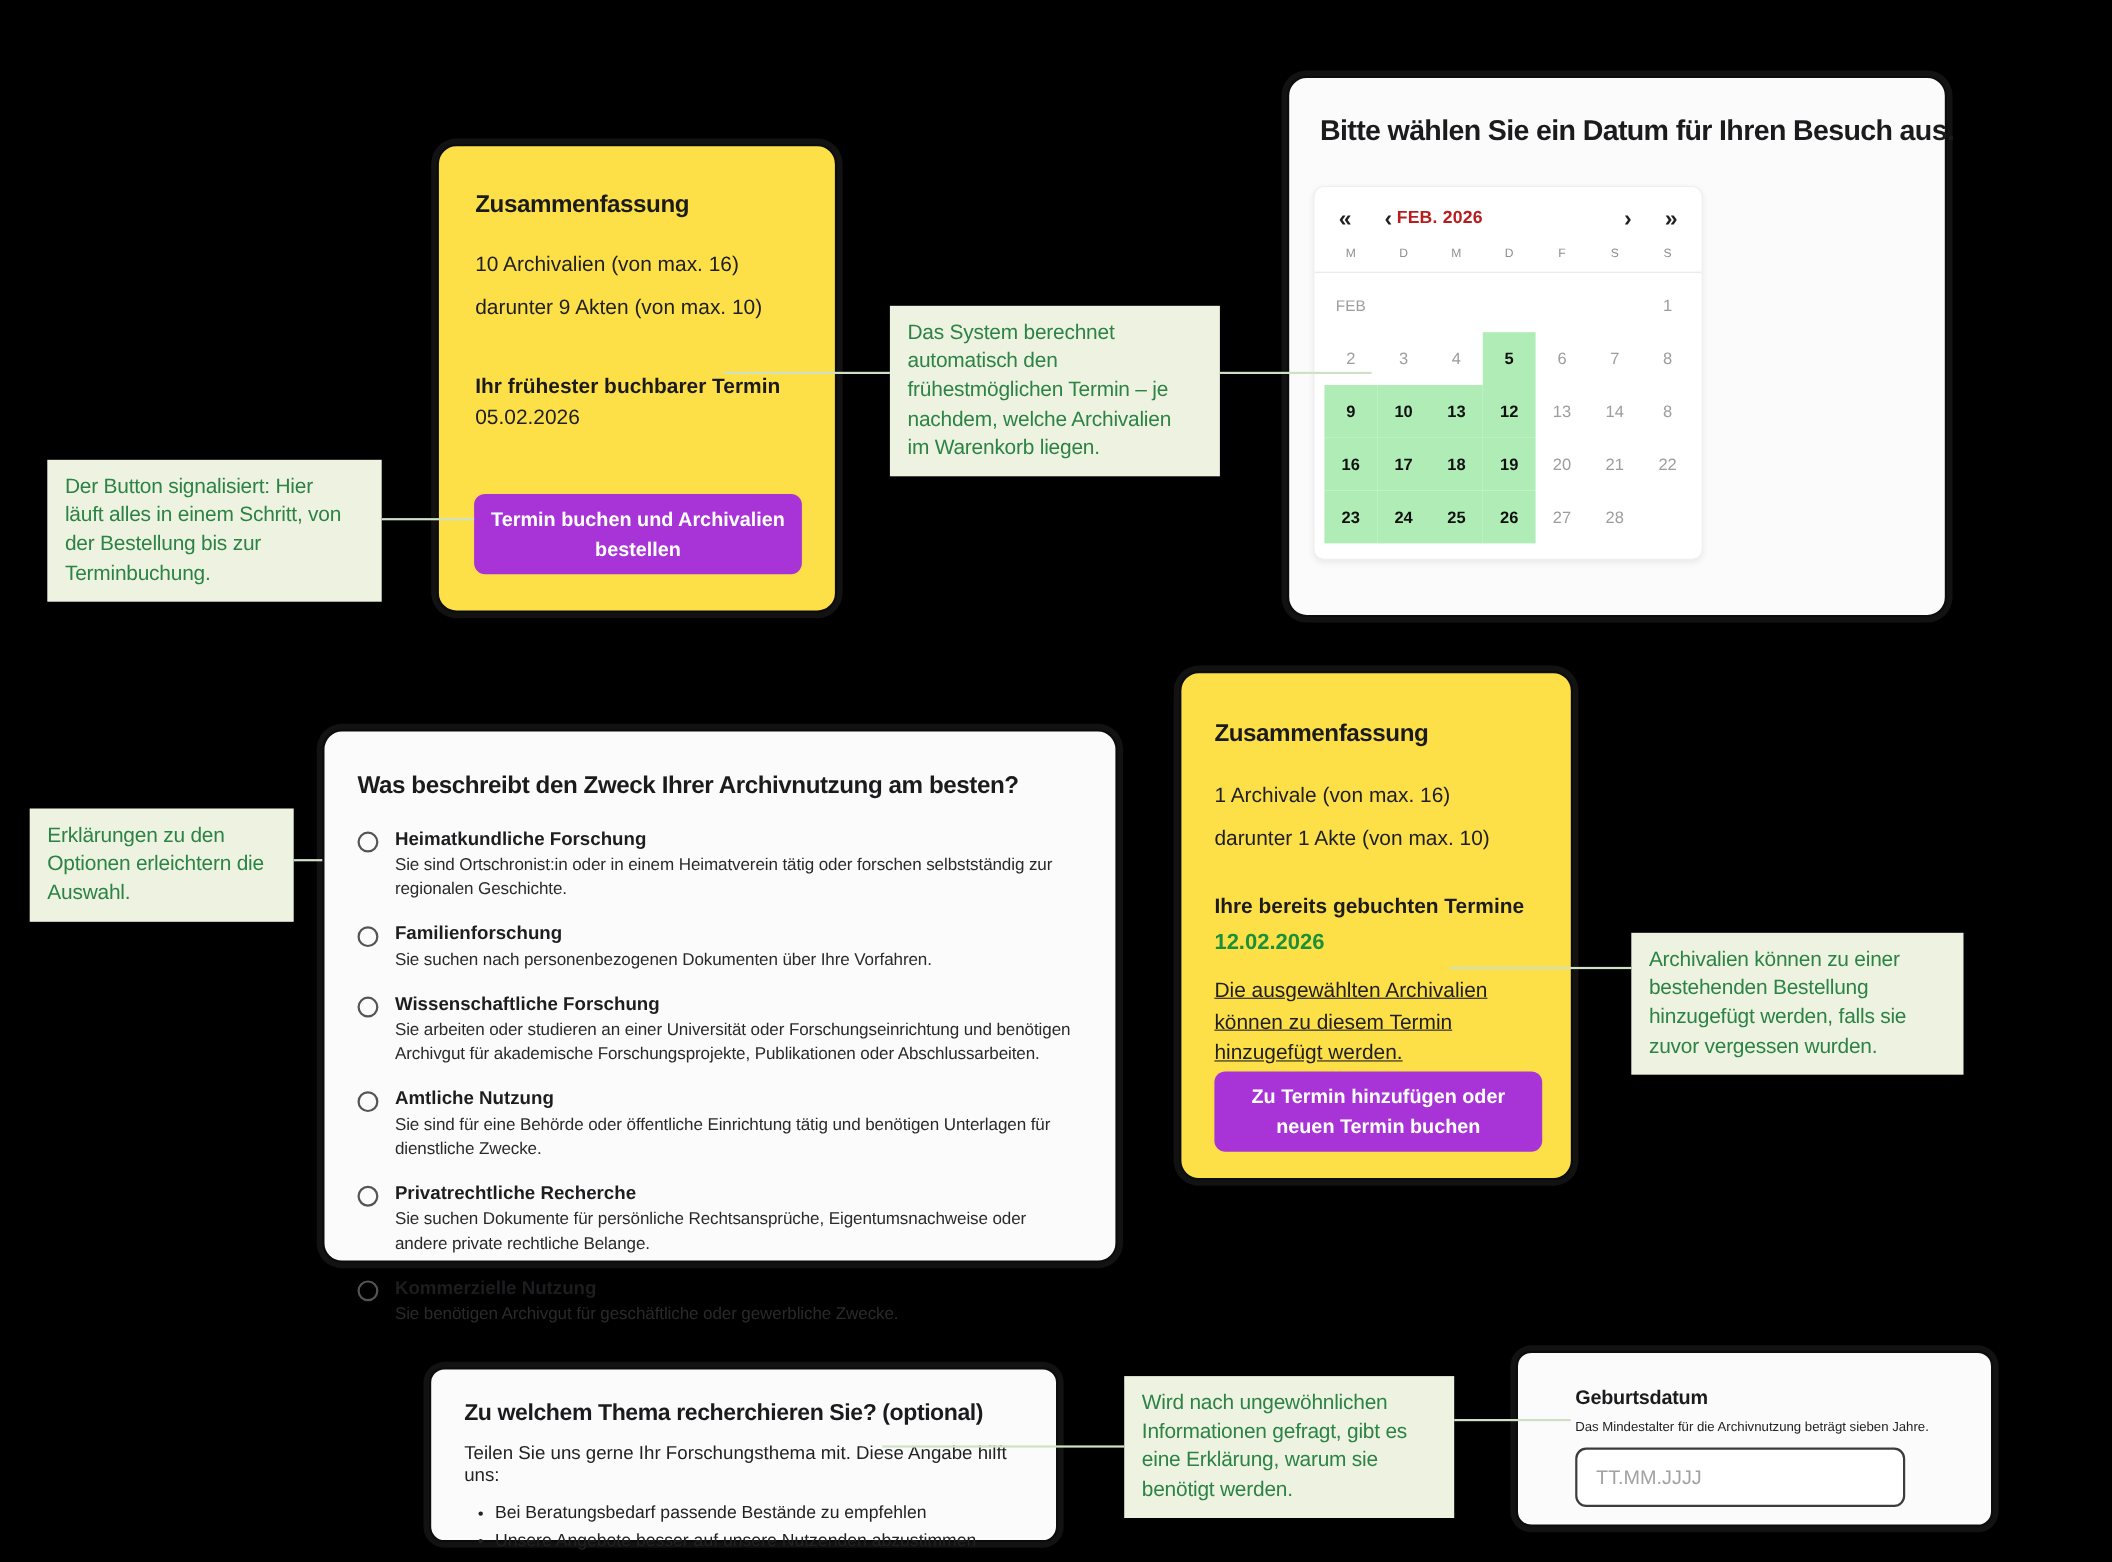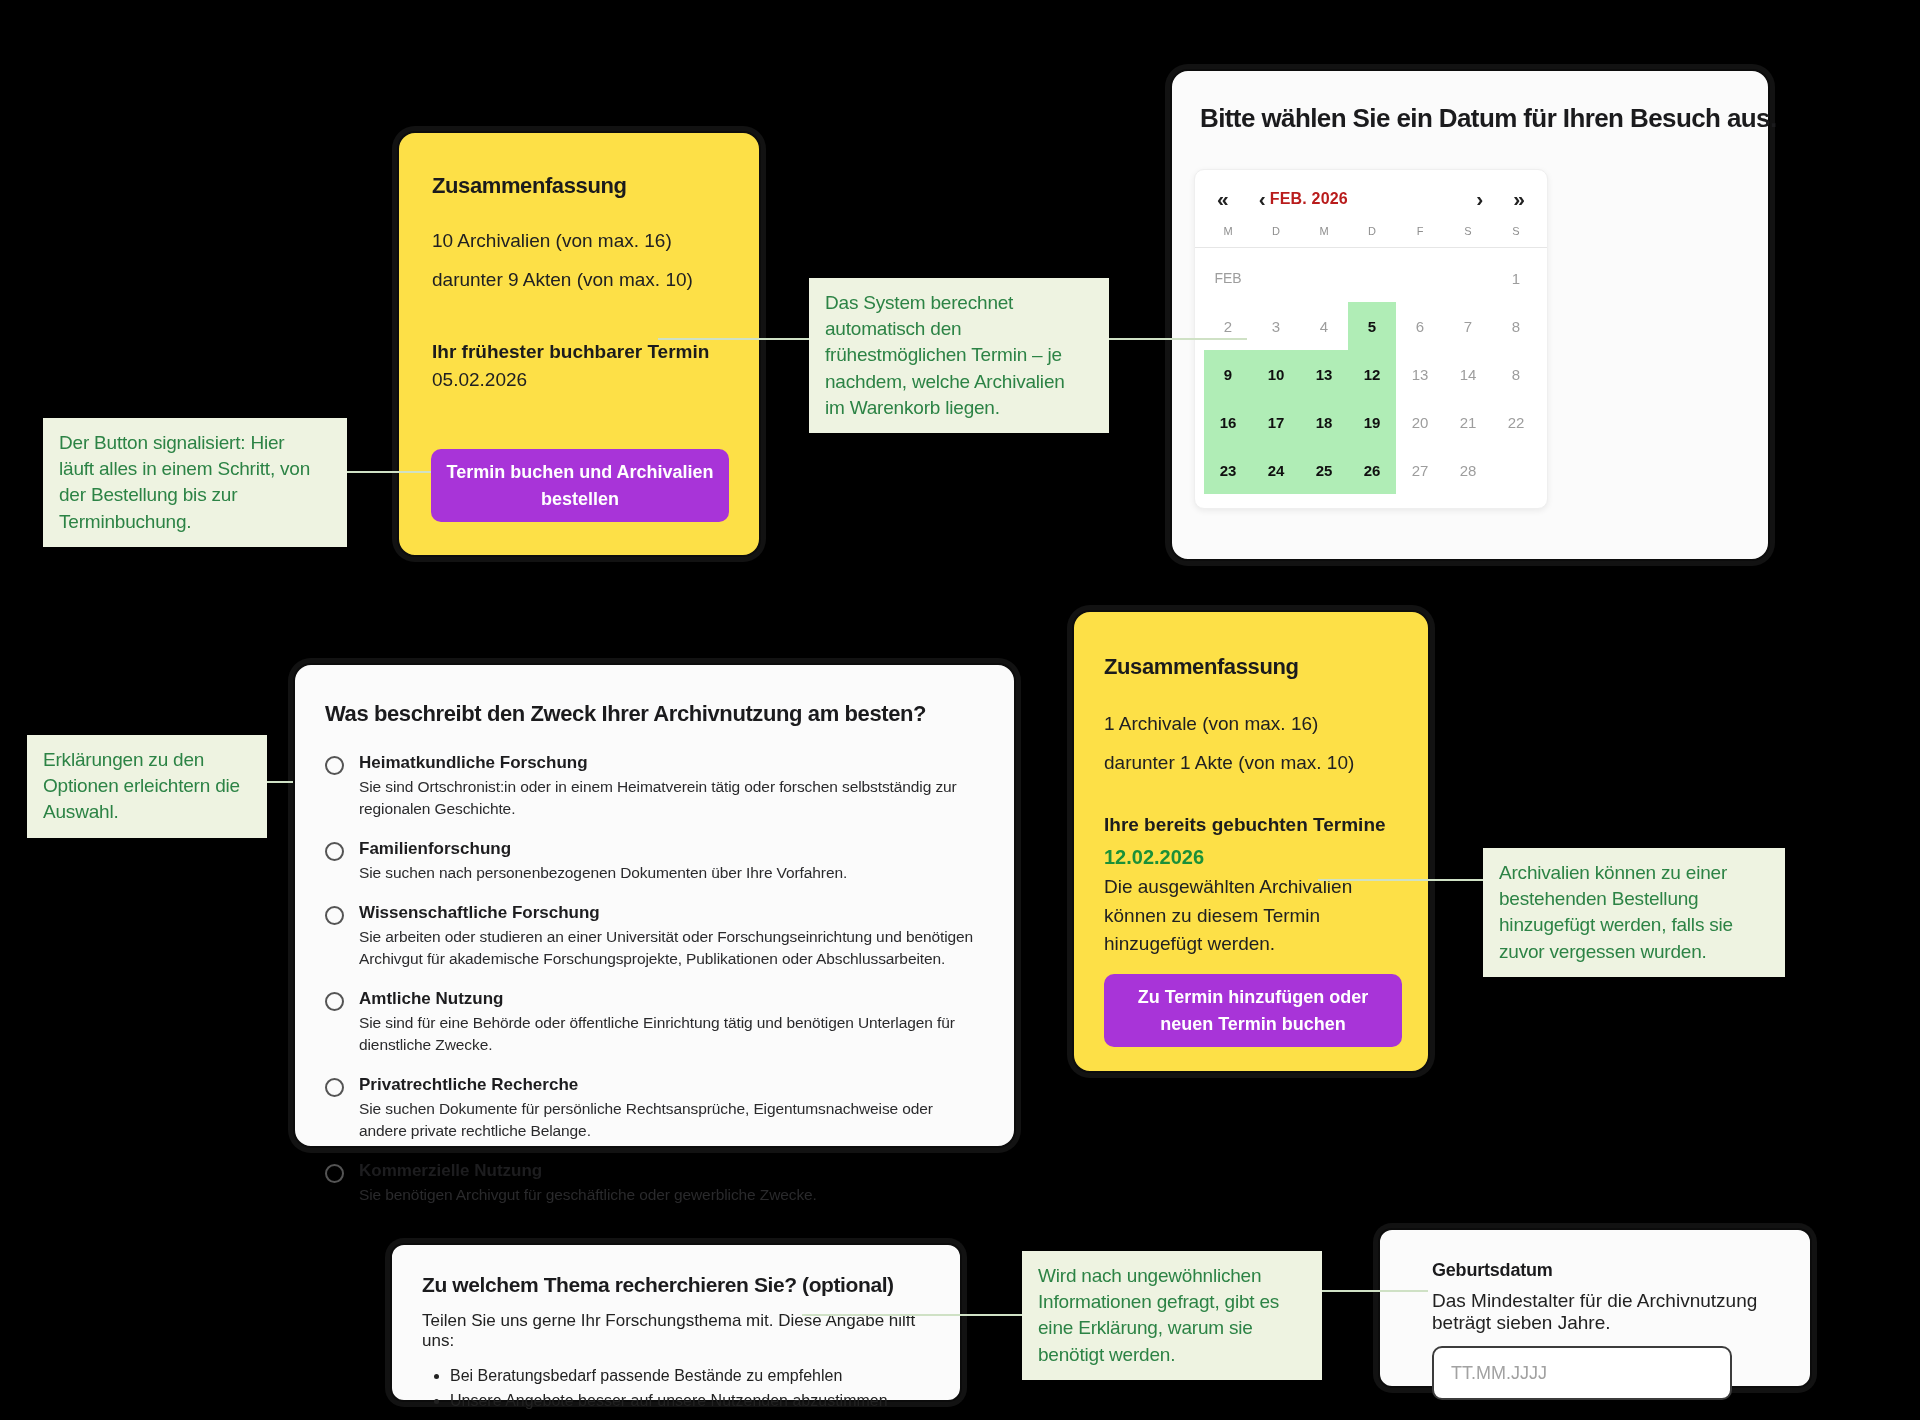--- a/index.html
+++ b/index.html
@@ -63,34 +63,34 @@
   .radio { width:19px; height:19px; border:2px solid #545454; border-radius:50%;
            background:transparent; flex:0 0 auto; margin-top:3px; }
   .opt-label { font-weight:bold; font-size:17px; color:#1d1d1f; margin-bottom:3px; }
   .opt-desc  { font-size:15.5px; letter-spacing:-0.1px; color:#2a2a2c; line-height:1.42; max-width:645px; }
 
   
   #summary2 { left:1072px; top:610px; width:358px; height:463px; padding:42px 30px; }
   #summary2 .card-title { margin-bottom:30px; }
   .booked-label { font-weight:bold; font-size:19px; margin-top:38px; }
   .booked-date  { font-weight:bold; font-size:20px; color:#1b9038; margin-top:10px; }
-  .sum-note { font-size:19px; color:#202022; line-height:1.5; margin-top:4px; max-width:300px; }
+  .sum-note { font-size:19px; color:#202022; line-height:1.5; margin-top:18px; max-width:300px;text-decoration:underline; }
   #summary2 .btn { left:30px; top:362px; width:298px; height:73px; }
 
   
   #topic { left:390px; top:1243px; width:572px; height:159px; padding:28px 30px; border-radius:14px; }
   #topic .card-title { font-size:21px; margin-bottom:14px; }
   .topic-intro { font-size:17px; color:#222; }
   .topic-list { margin:13px 0 0 28px; }
   .topic-list li { font-size:16px; color:#222; line-height:1.55; }
 
   
   #birth { left:1378px; top:1228px; width:434px; height:160px; padding:30px 28px 0 52px; border-radius:14px; }
   #birth .card-title { font-size:18px; margin-bottom:9px; letter-spacing:-0.2px; }
-  .birth-note { font-size:19px; color:#222; }
+  .birth-note { font-size:12px; color:#222; }
   .birth-input {
     display:block; margin-top:12px; width:300px; height:54px;
     border:2px solid #3c3c3c; border-radius:10px; background:#fff;
     font-family:inherit; font-size:18px; color:#333; padding:0 17px;
   }
   .birth-input::placeholder { color:#a2a2a2; }
 
   
   .annotation {
     position:absolute; z-index:4; background:#eef3e1; color:#2c8345;

